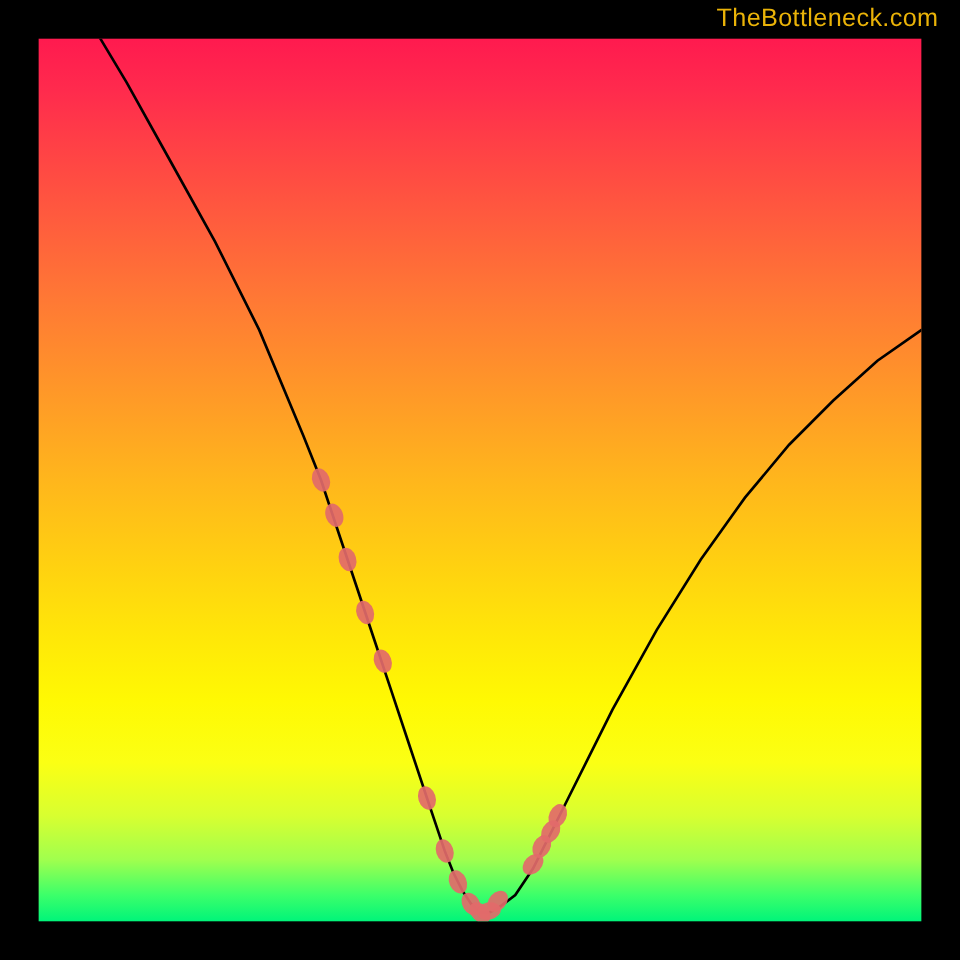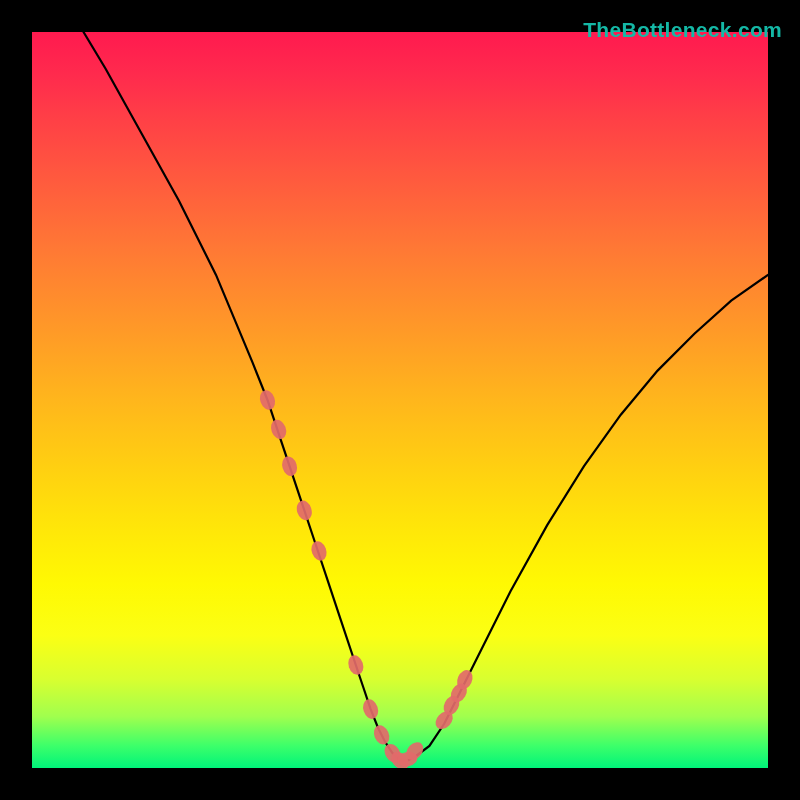--- a/index.html
+++ b/index.html
@@ -6,25 +6,25 @@
     margin: 0;
     padding: 0;
     width: 800px;
     height: 800px;
     background: #000;
     position: relative;
     font-family: Arial, sans-serif;
   }
   .watermark {
     position: absolute;
-    top: 18px;
+    top: 4px;
     right: 18px;
-    color: #14b8a6;
+    color: #eab308;
     font-size: 21px;
-    font-weight: 700;
+    font-weight: 400;
     letter-spacing: 0.3px;
     z-index: 10;
   }
   .plot-area {
     position: absolute;
     left: 32px;
     top: 32px;
     width: 736px;
     height: 736px;
     overflow: hidden;

